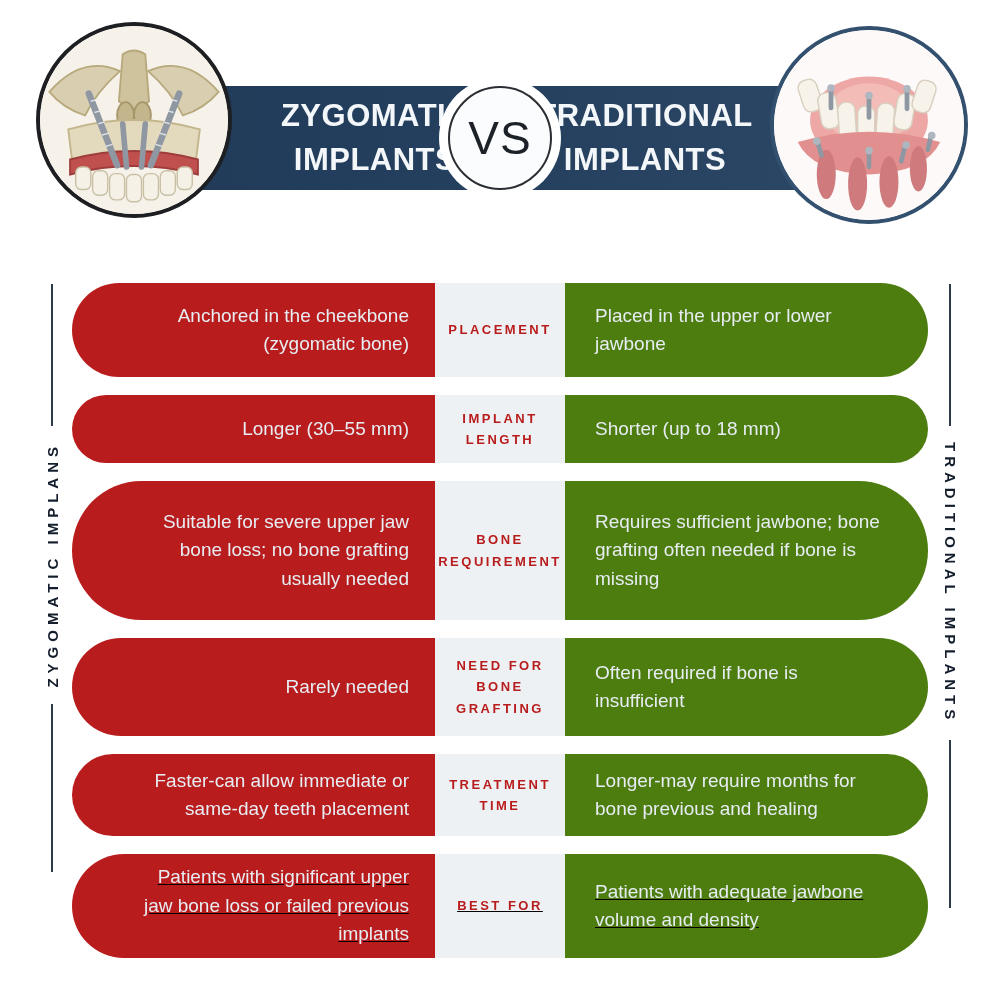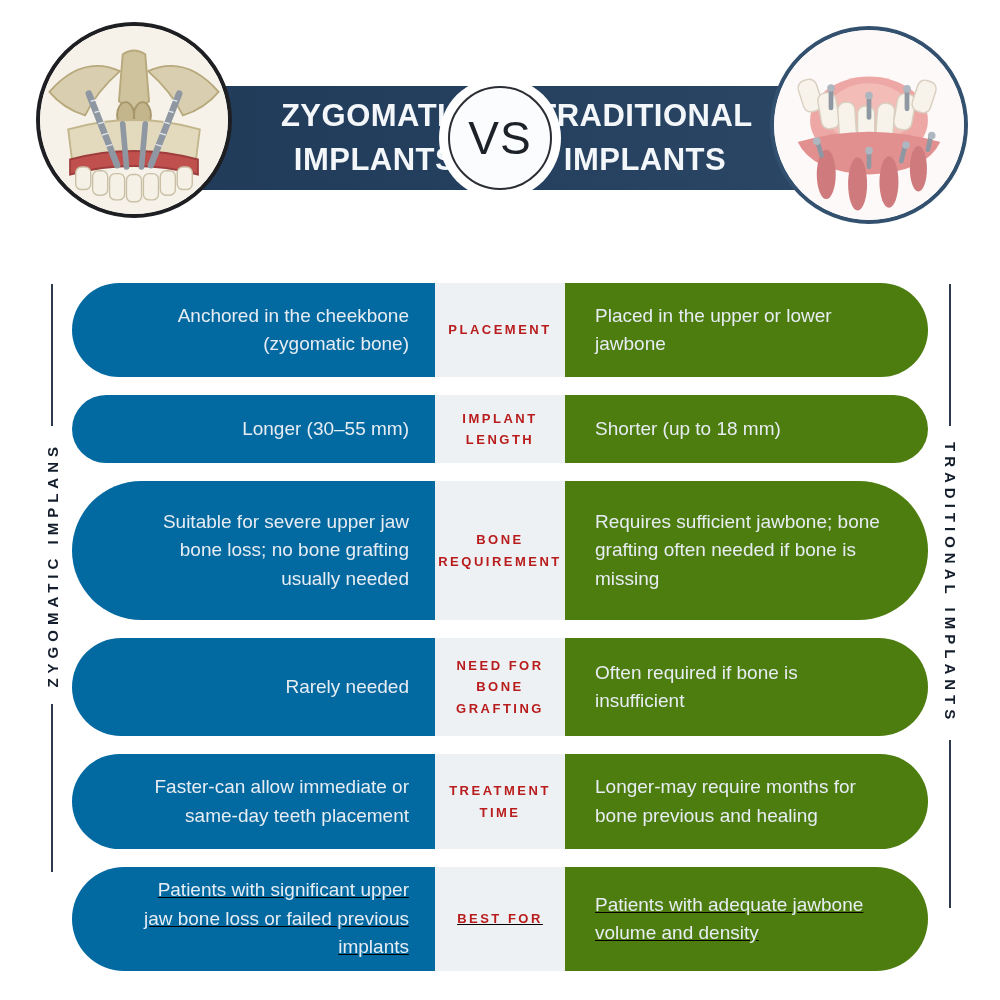--- a/index.html
+++ b/index.html
@@ -43,24 +43,24 @@
   .rail-right .rail-label { writing-mode:vertical-rl; }
 
   
   .table { position:absolute; left:72px; top:283px; width:856px;
            display:flex; flex-direction:column; gap:18px; }
   .row { display:grid; grid-template-columns:1fr 130px 1fr; }
   .row:nth-child(1){ height:94px; }
   .row:nth-child(2){ height:68px; }
   .row:nth-child(3){ height:139px; }
   .row:nth-child(4){ height:98px; }
-  .row:nth-child(5){ height:95px; }
+  .row:nth-child(5){ height:82px; }
   .row:nth-child(6){ height:104px;text-decoration:underline; }
   .pill { display:flex; align-items:center; color:#e7edf3; font-size:19px; line-height:1.5; }
-  .pill-left  { background:#0369a1; border-radius:70px 0 0 70px;
+  .pill-left  { background:#b91c1c; border-radius:70px 0 0 70px;
                 justify-content:flex-end; text-align:right; padding:8px 26px 8px 52px; }
   .pill-right { background:#4d7c0f; border-radius:0 70px 70px 0;
                 justify-content:flex-start; text-align:left; padding:8px 44px 8px 30px; }
   .cat { background:#edf1f4; display:flex; align-items:center; justify-content:center;
          text-align:center; font-size:13px; font-weight:700; letter-spacing:2.5px;
          color:#b91c1c; line-height:1.65; padding:0 10px; }
 </style>
 </head>
 <body>
 

